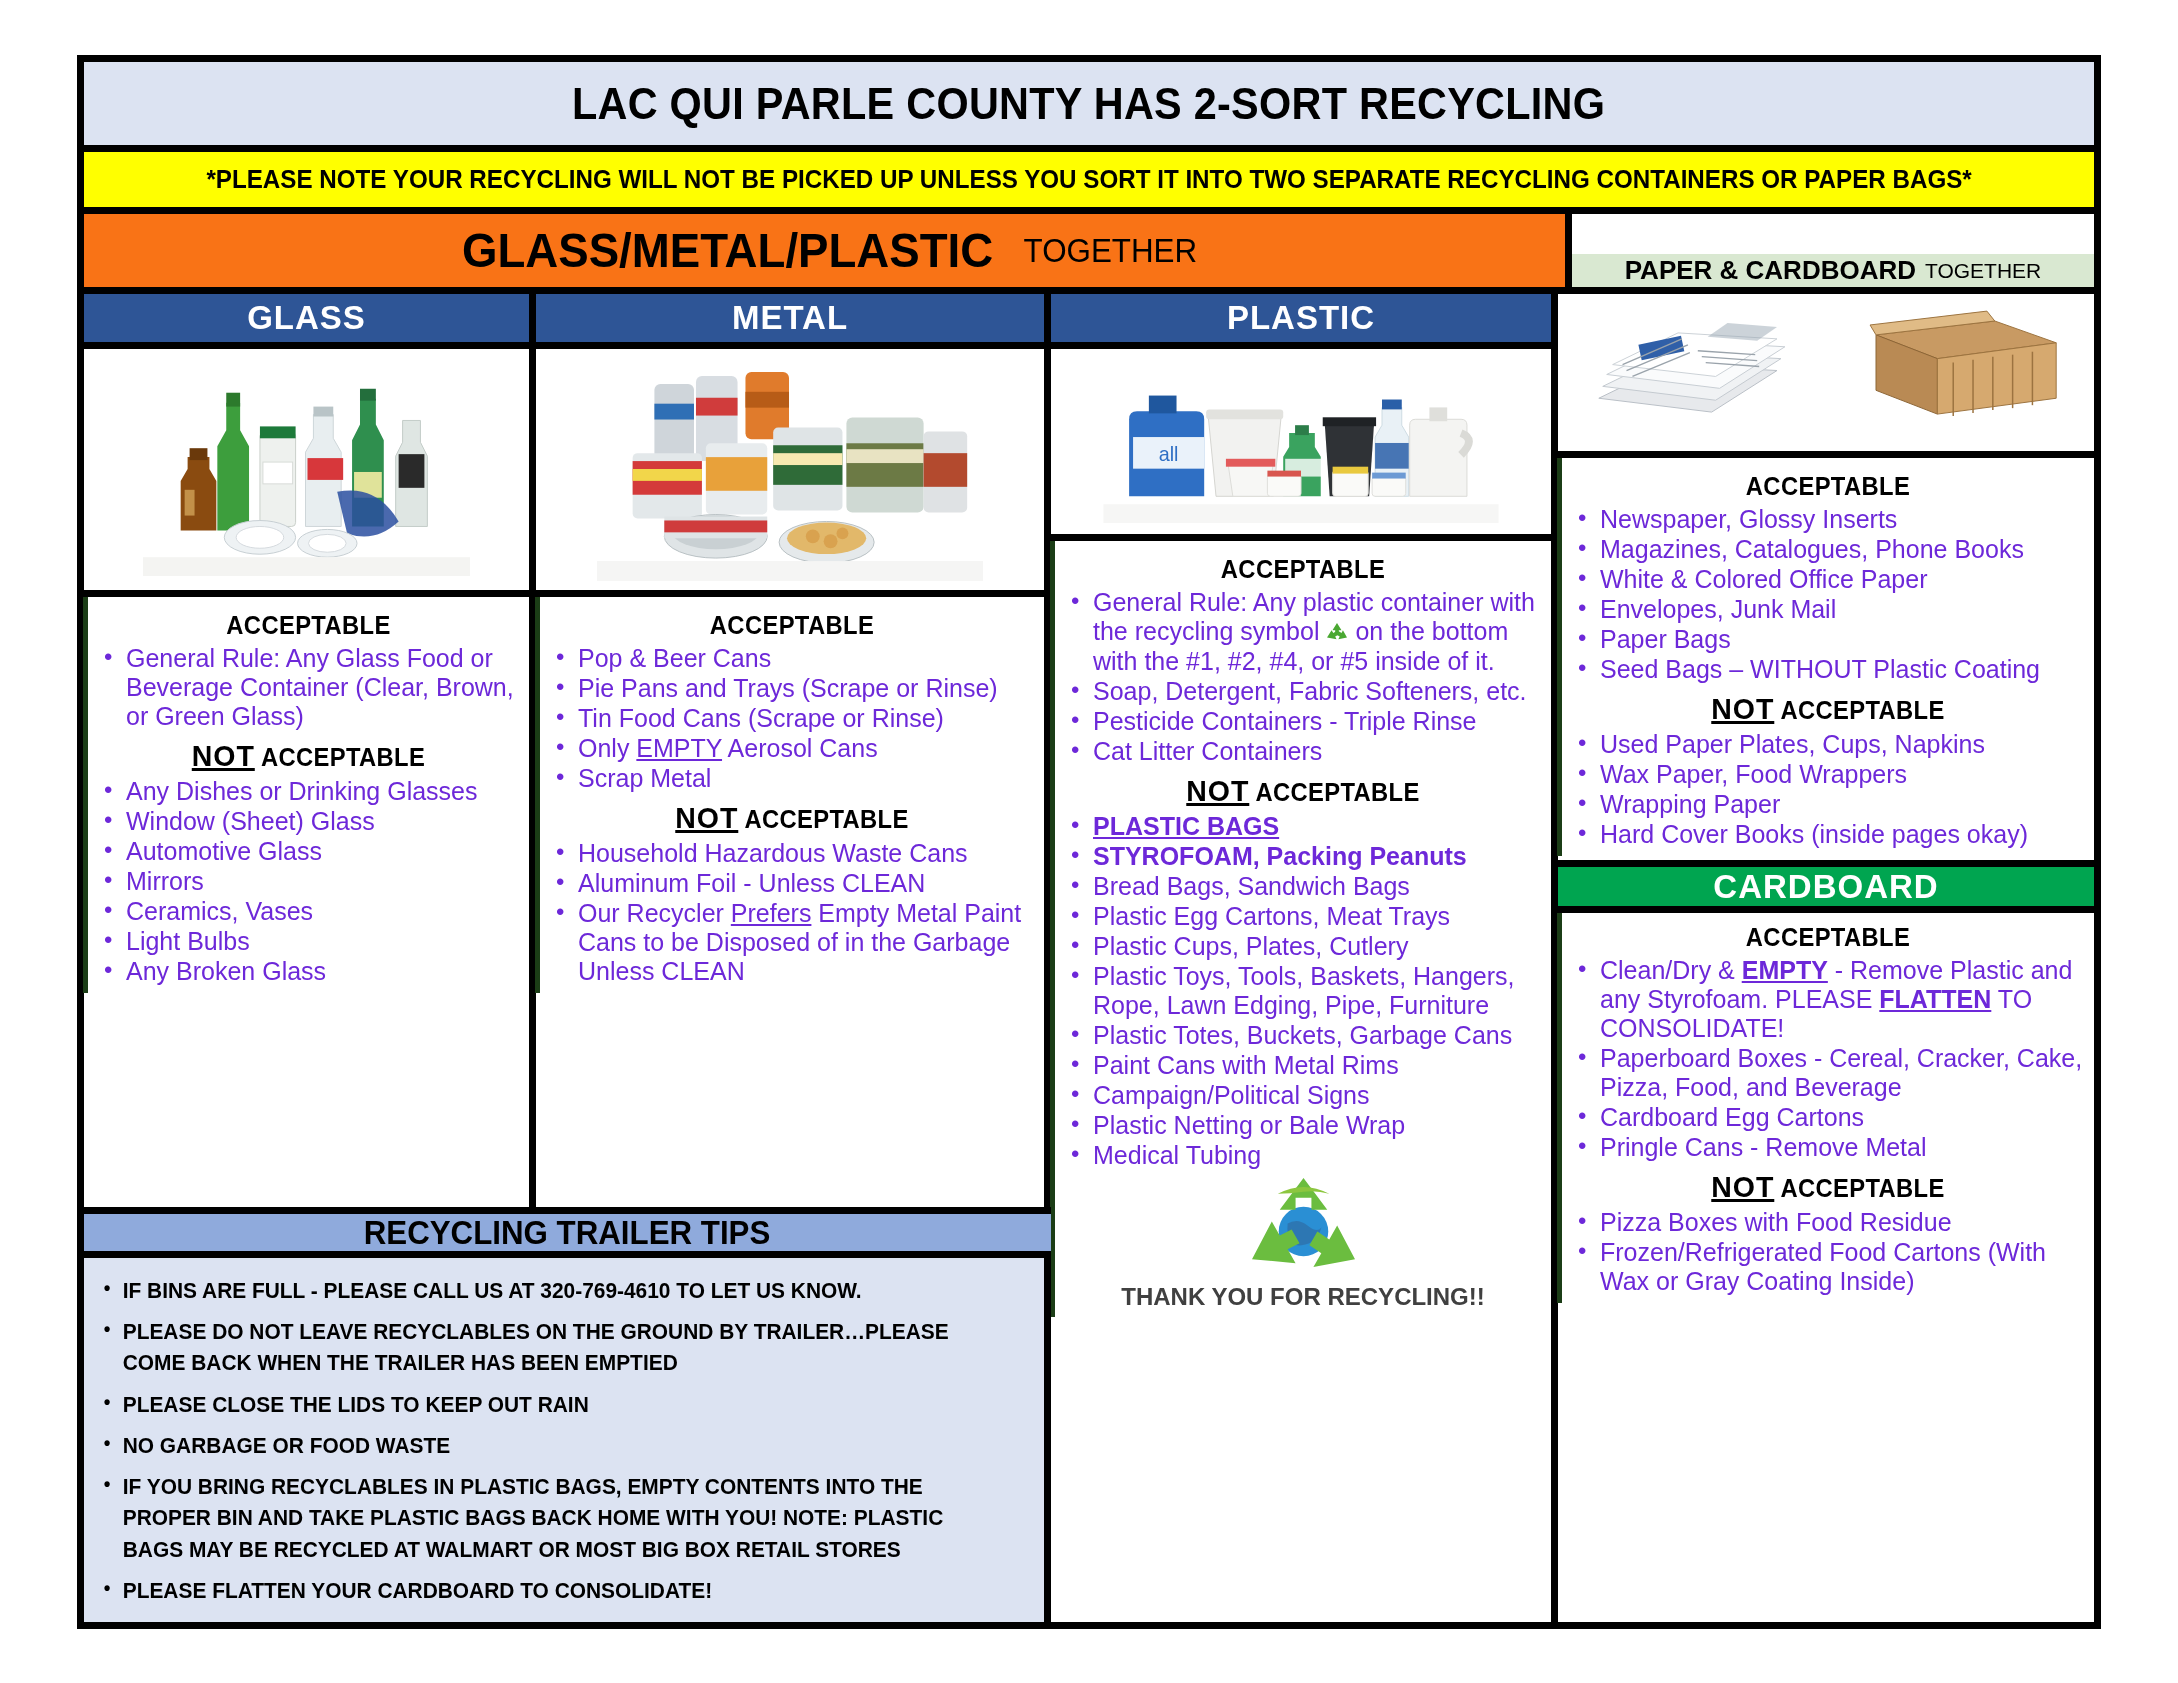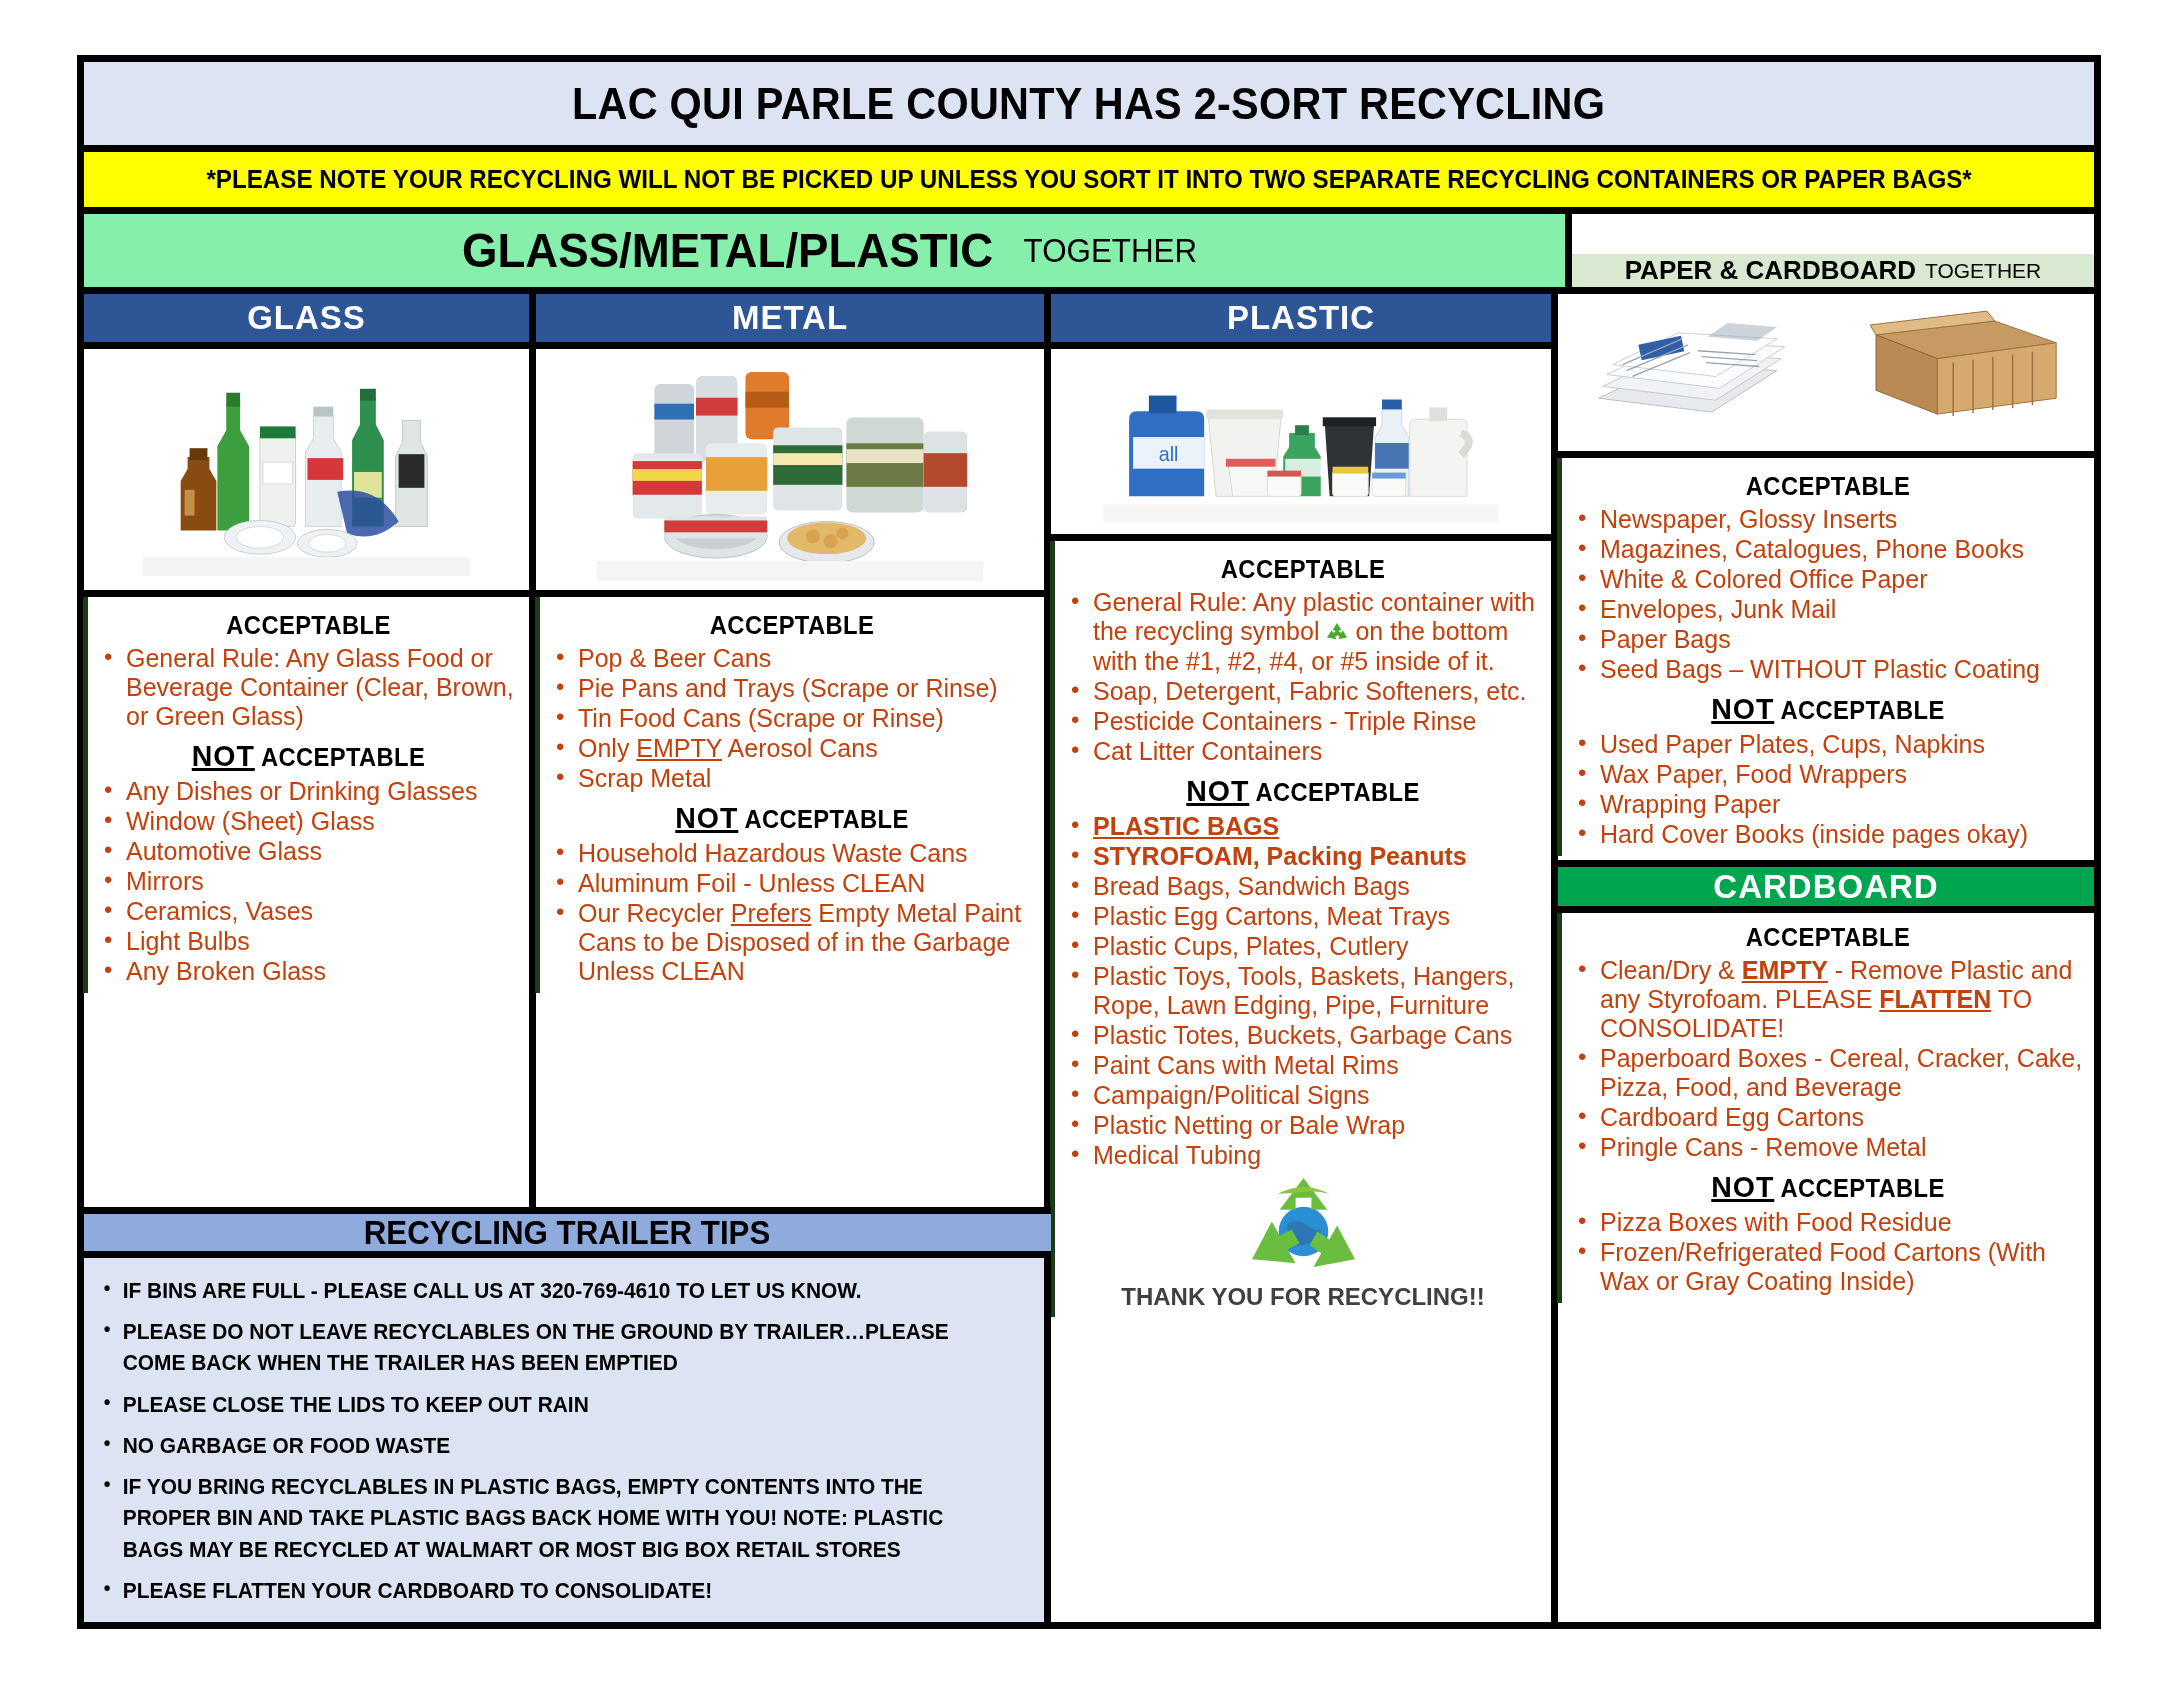--- a/index.html
+++ b/index.html
@@ -60,21 +60,21 @@
   }
 
   
   .group-row {
     display: flex;
     height: 73px;
     border-bottom: 7px solid #000000;
   }
   .group-gmp {
     flex: 0 0 1481px;
-    background: #86efac;
+    background: #f97316;
     border-right: 7px solid #000000;
     display: flex;
     align-items: center;
     justify-content: center;
   }
   .group-gmp .big {
     font-size: 48px;
     font-weight: bold;
     color: #000;
     transform: scaleX(0.95);
@@ -169,21 +169,21 @@
   ul.items {
     list-style: none;
     margin: 0;
     padding: 0;
   }
   ul.items > li {
     position: relative;
     padding-left: 30px;
     font-size: 25px;
     line-height: 1.16;
-    color: #c2410c;
+    color: #6d28d9;
     margin-bottom: 1px;
   }
   ul.items > li::before {
     content: "\2022";
     position: absolute;
     left: 8px;
     top: -1px;
     font-size: 24px;
   }
   ul.items > li.tight { line-height: 1.14; }

